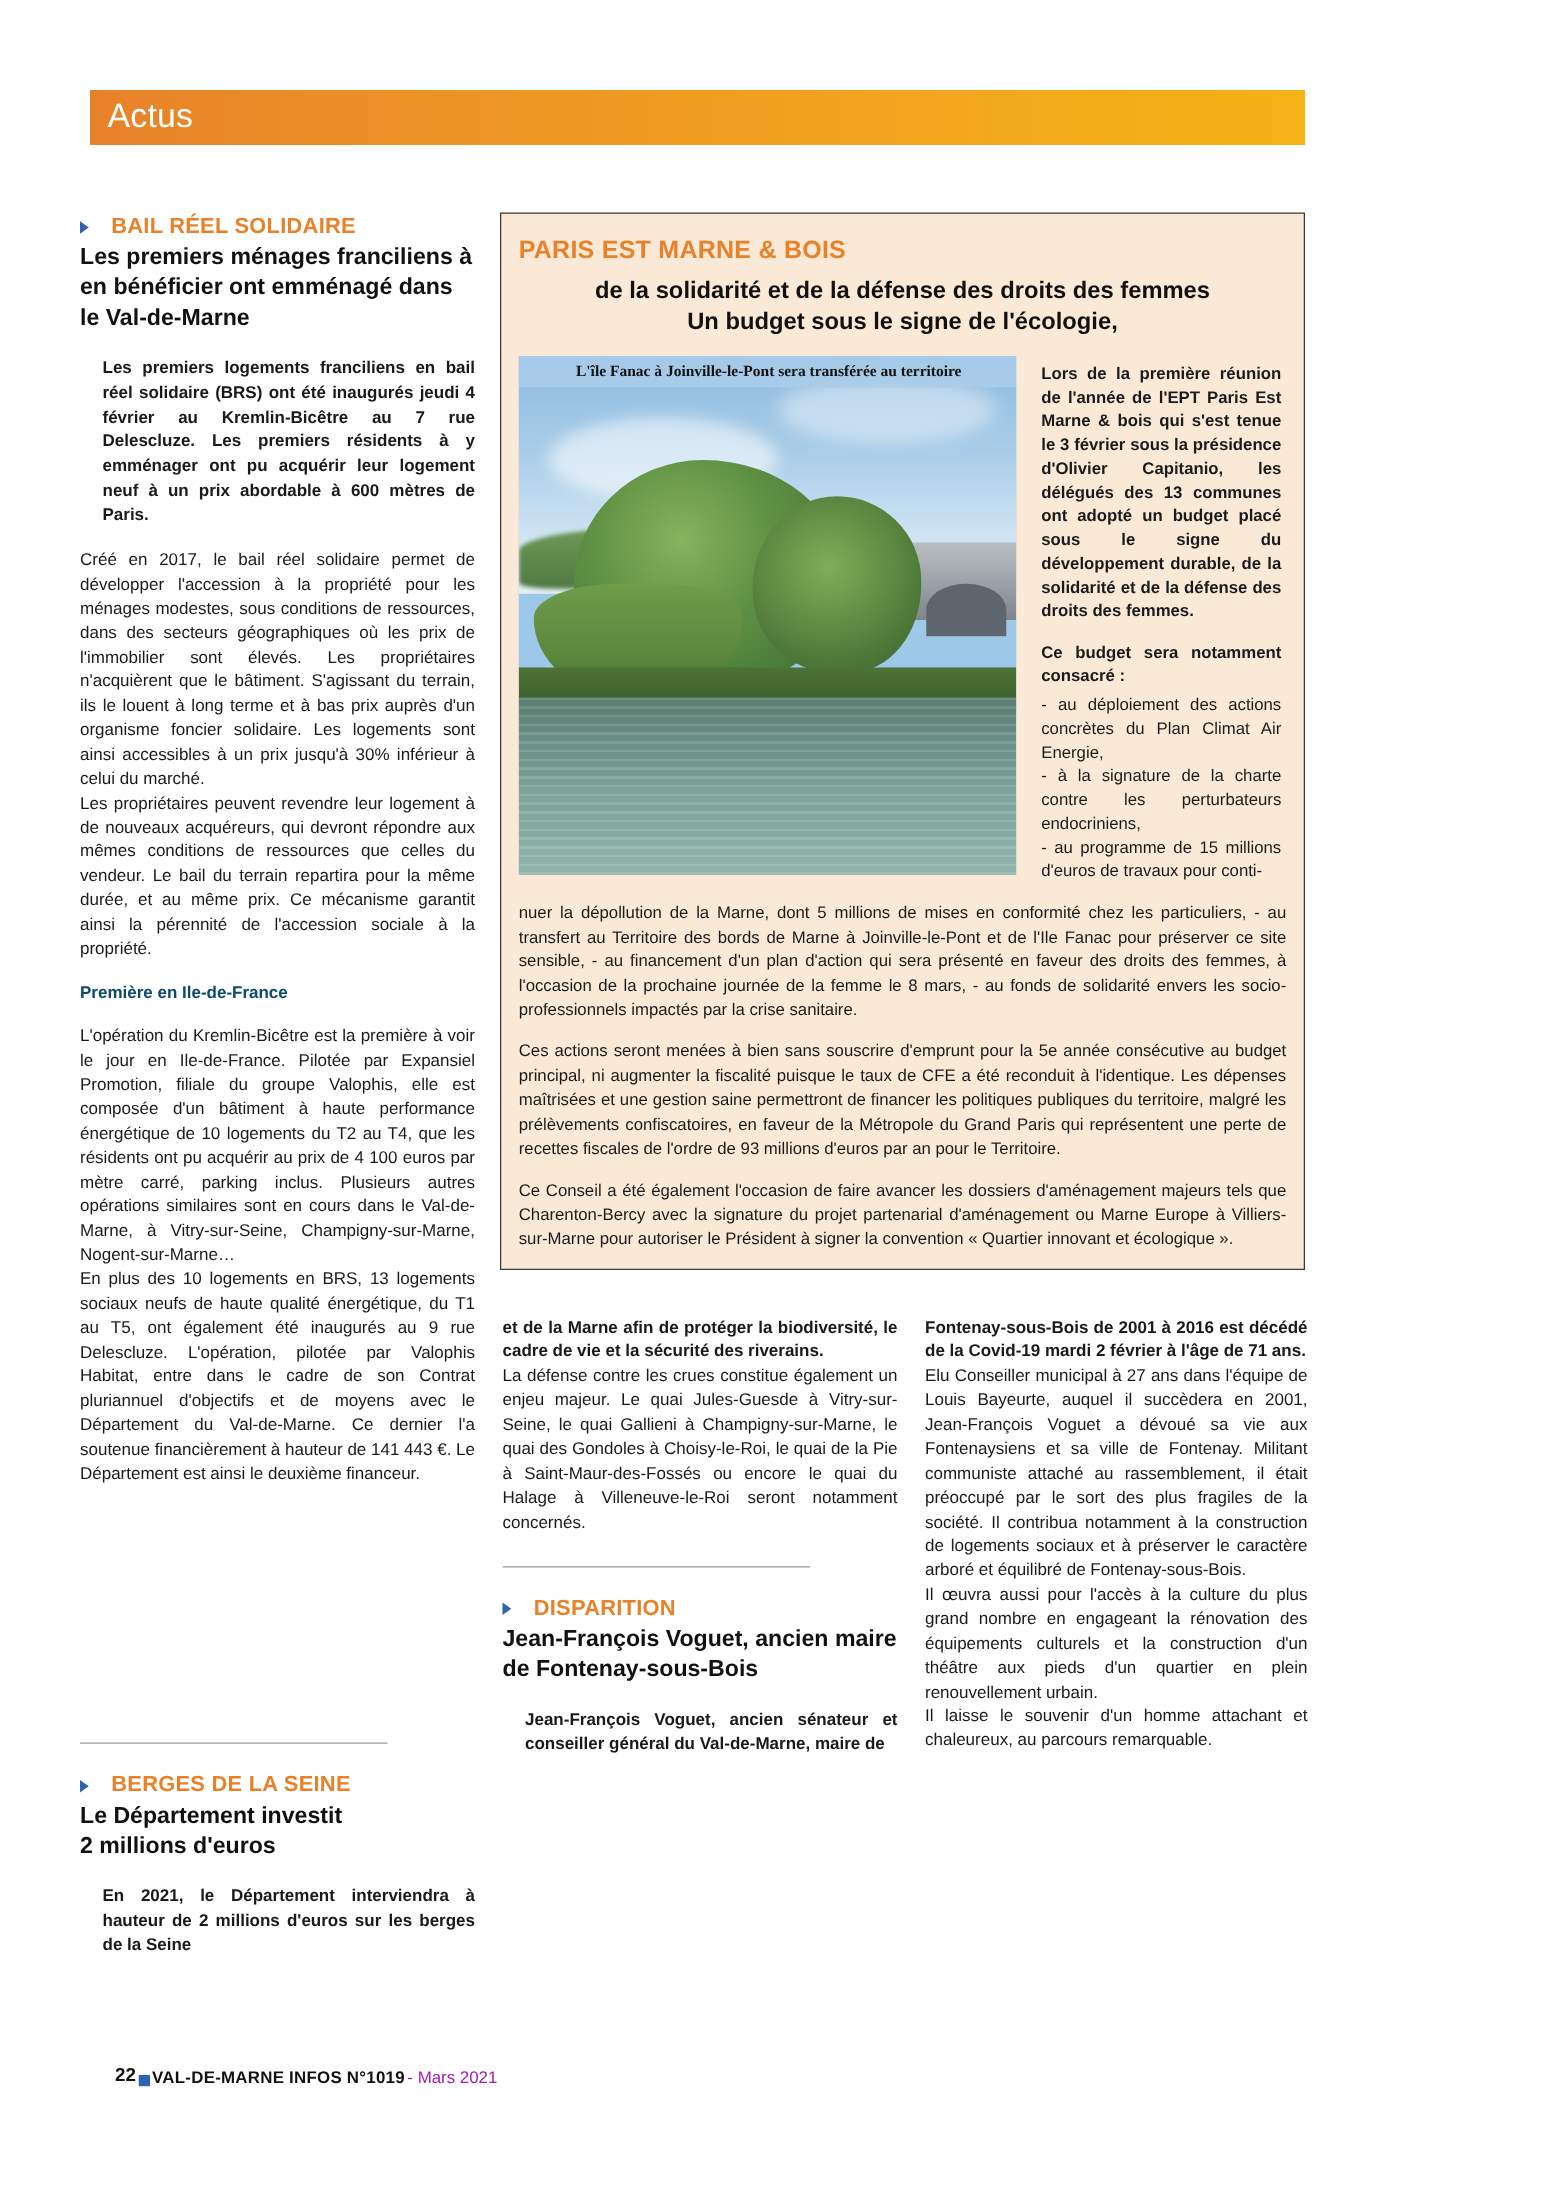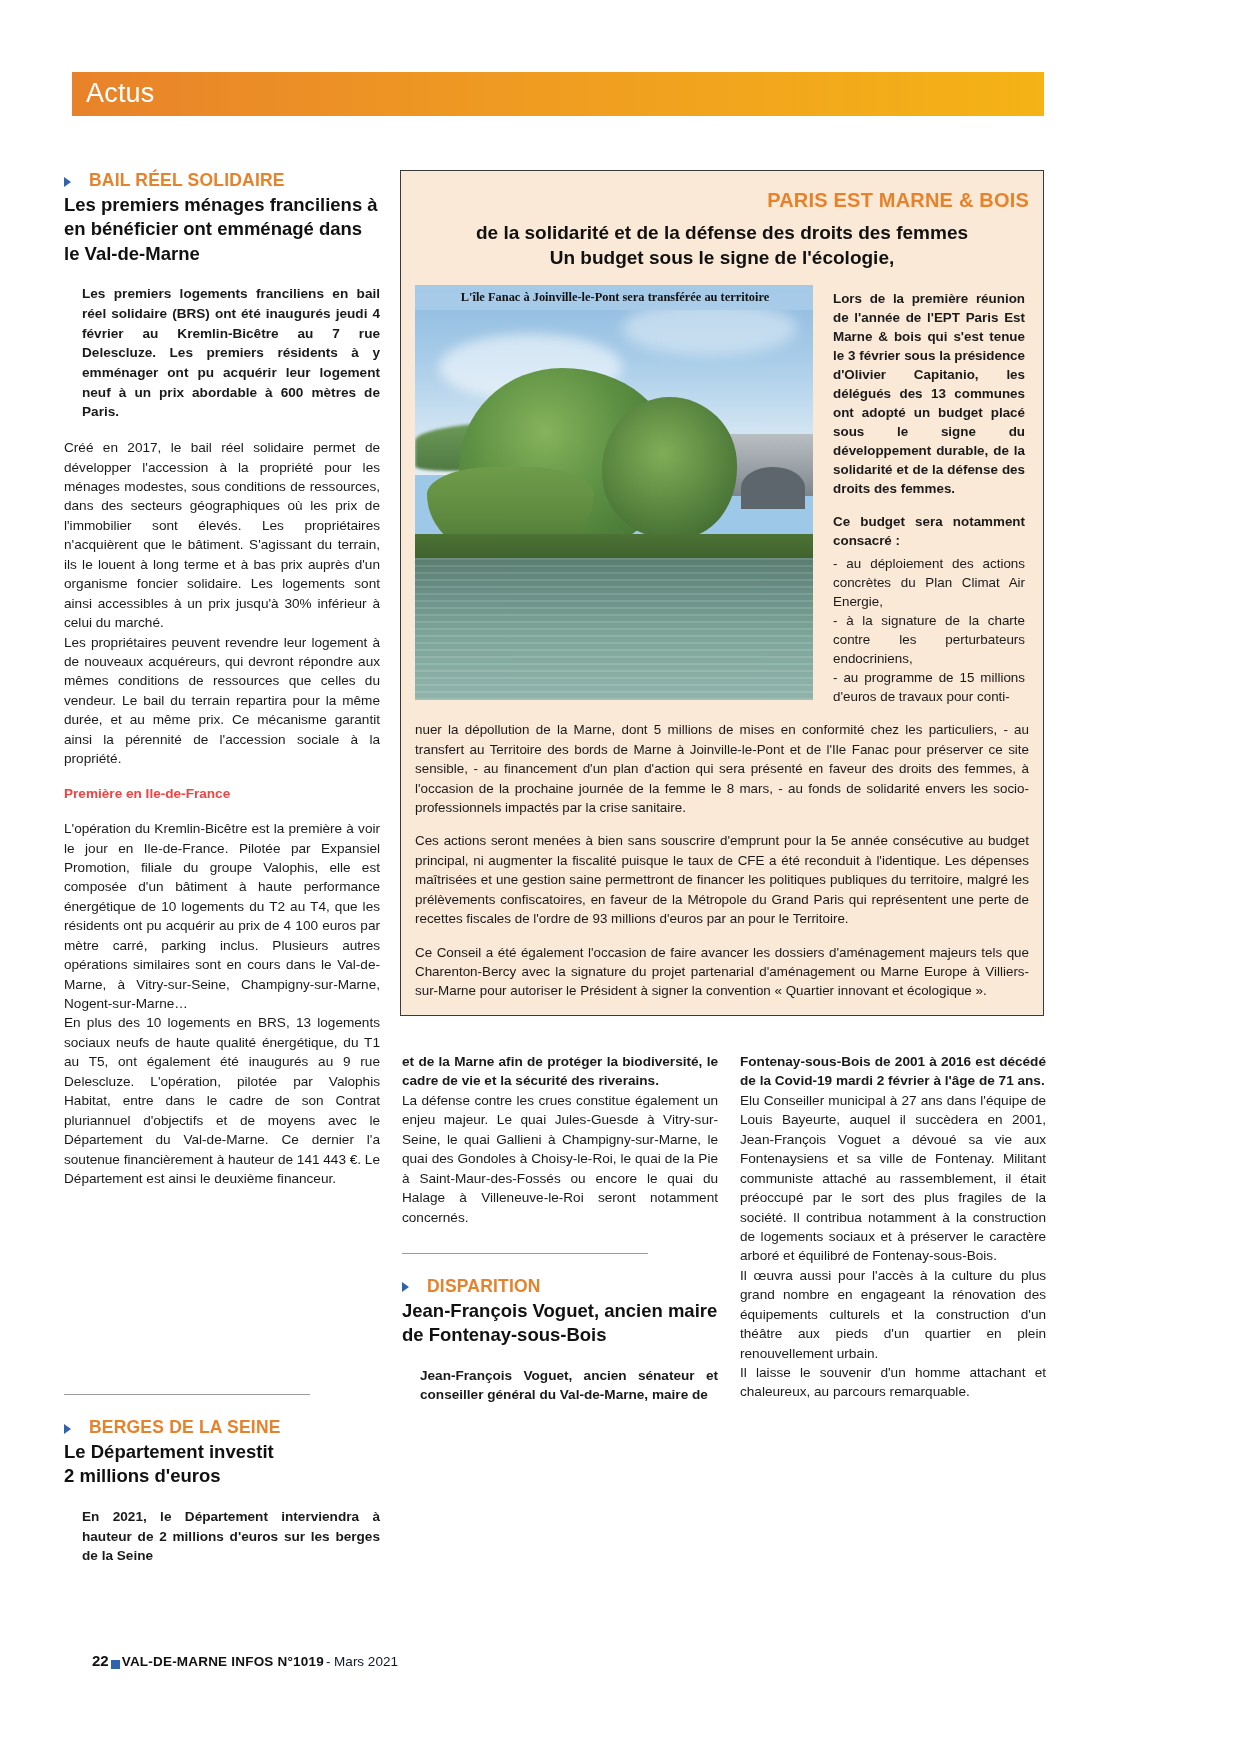--- a/index.html
+++ b/index.html
@@ -80,21 +80,21 @@
   }
   .body-p {
     font-size: 13.6px;
     line-height: 1.43;
     text-align: justify;
     margin: 0 0 0 0;
   }
   .body-p + .body-p { margin-top: 0; }
   .gap { margin-top: 16px; }
   .sub-orange {
-    color: #ef4444;
+    color: #0c4a6e;
     font-size: 13.6px;
     font-weight: bold;
     line-height: 1.36;
     margin: 16px 0 0 0;
   }
 
   
   .col-left {
     position: absolute;
     left: 64px;
@@ -107,21 +107,21 @@
     position: absolute;
     left: 400px;
     top: 170px;
     width: 644px;
     background: #fbe9d7;
     border: 1.2px solid #3a3a3a;
     box-sizing: border-box;
     padding: 16px 14px 14px 14px;
   }
   .fb-kicker {
-    text-align: right;
+    text-align: left;
     color: #e8822a;
     font-size: 20px;
     font-weight: bold;
     letter-spacing: 0.2px;
     margin: 2px 0 8px 0;
   }
   .fb-title {
     text-align: center;
     font-size: 19px;
     font-weight: bold;
@@ -280,21 +280,21 @@
     background: #2f62b0;
     display: inline-block;
   }
   .footer-name {
     font-weight: bold;
     color: #111;
     font-size: 13.5px;
     letter-spacing: 0.2px;
   }
   .footer-date {
-    color: #0f172a;
+    color: #a21caf;
     font-size: 13.5px;
   }
 </style>
 </head>
 <body>
 
 <div class="page">
 
   <div class="banner">
     <div class="banner-title">Actus</div>

